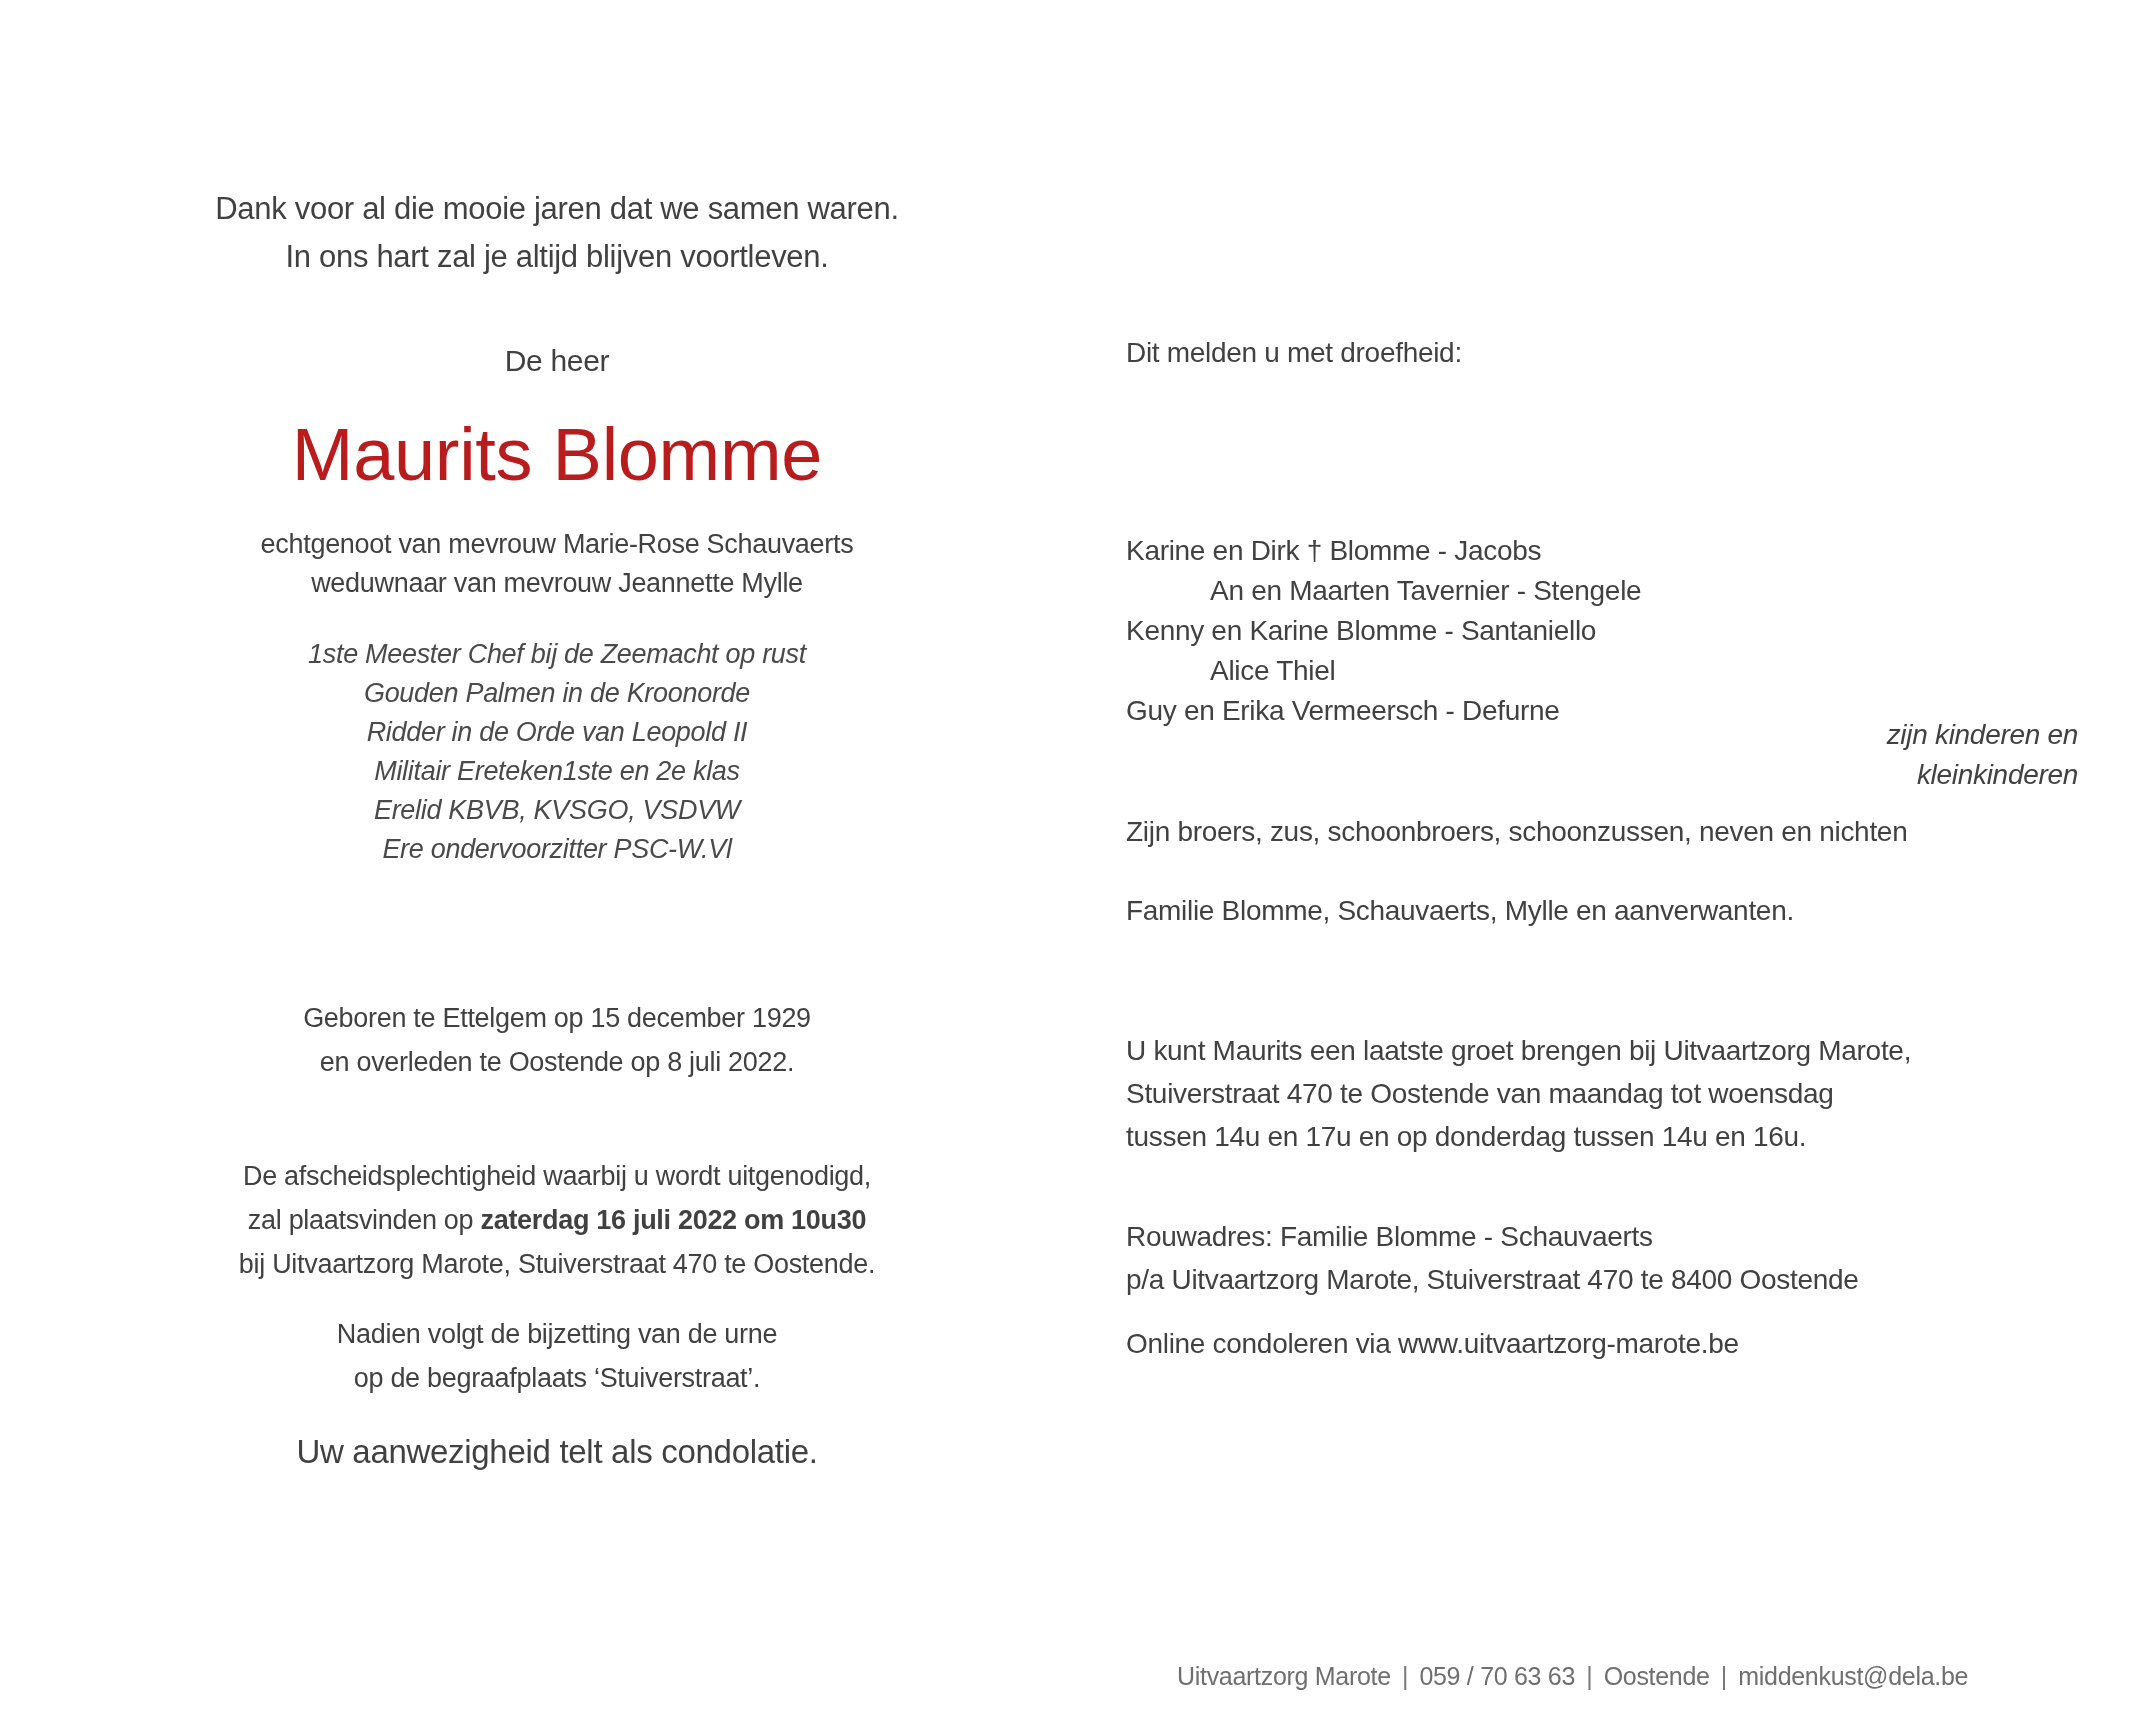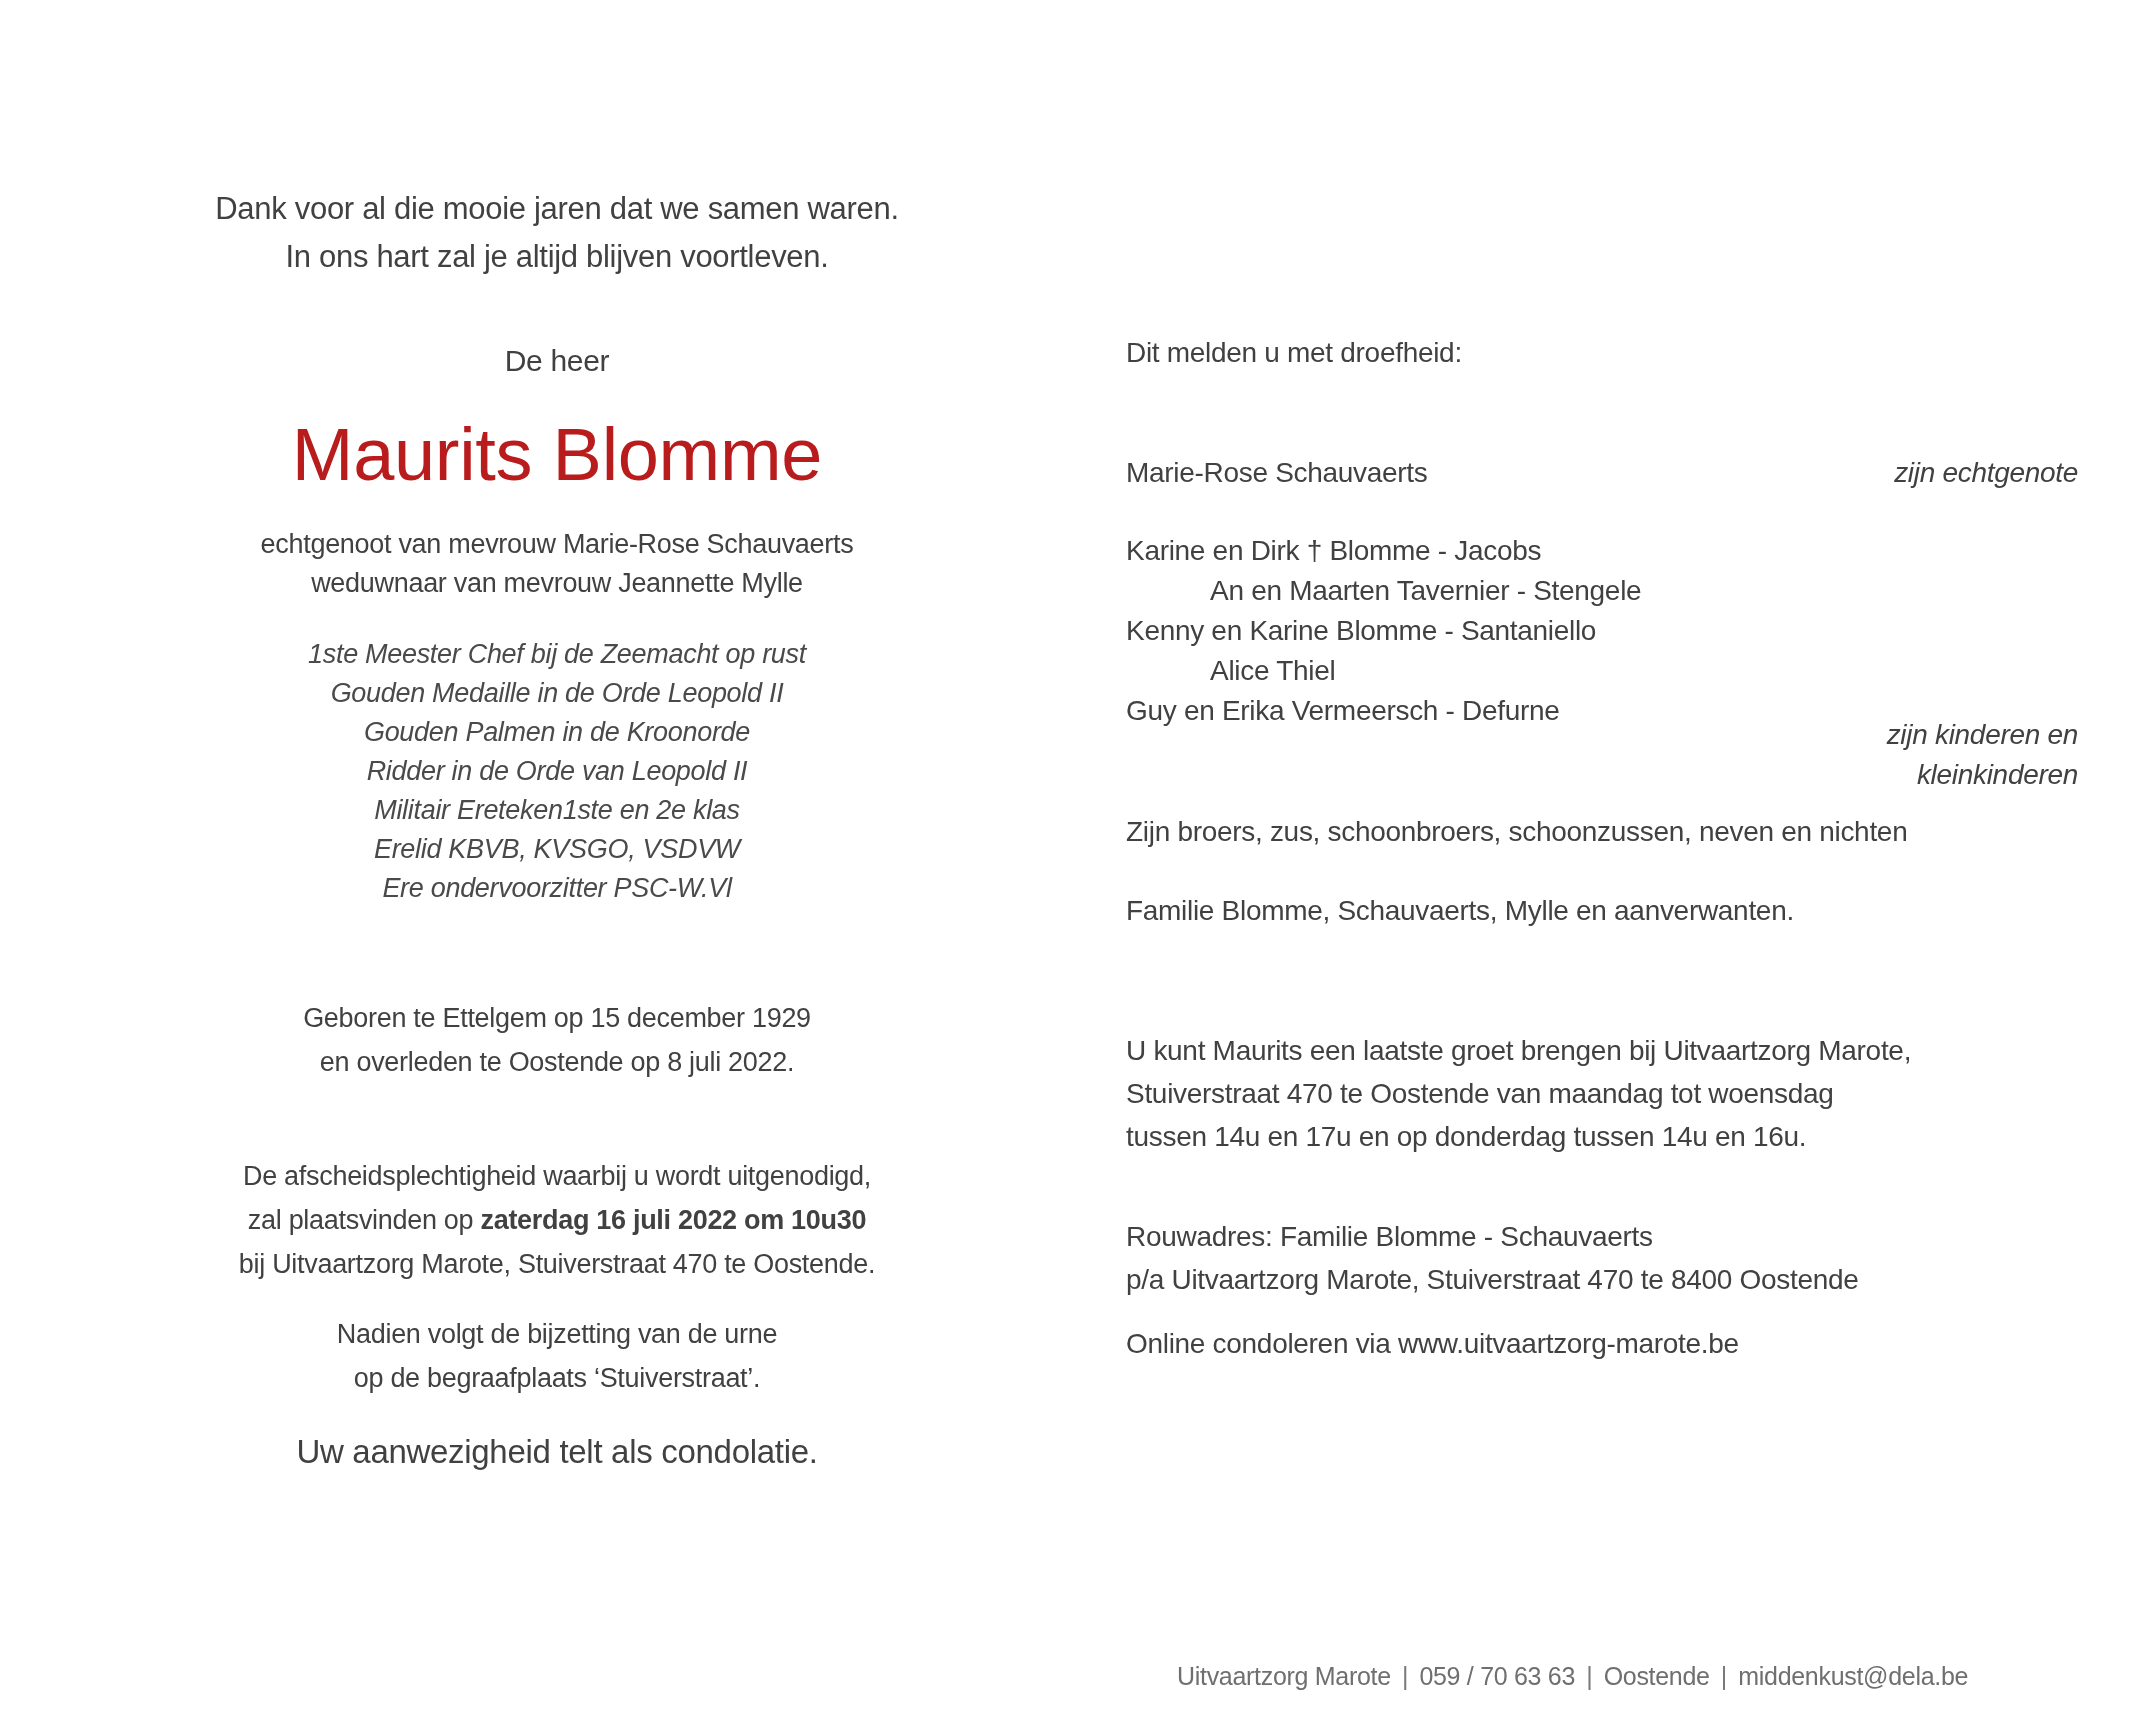--- a/index.html
+++ b/index.html
@@ -87,21 +87,20 @@
 
     <h1 class="blk deceased">Maurits Blomme</h1>
 
     <div class="blk relations">
       <p>echtgenoot van mevrouw Marie-Rose Schauvaerts</p>
       <p>weduwnaar van mevrouw Jeannette Mylle</p>
     </div>
 
     <div class="blk honors">
       <p>1ste Meester Chef bij de Zeemacht op rust</p>
-      <p>Gouden Medaille in de Orde Leopold II</p>
       <p>Gouden Palmen in de Kroonorde</p>
       <p>Ridder in de Orde van Leopold II</p>
       <p>Militair Ereteken1ste en 2e klas</p>
       <p>Erelid KBVB, KVSGO, VSDVW</p>
       <p>Ere ondervoorzitter PSC-W.Vl</p>
     </div>
 
     <div class="blk life">
       <p>Geboren te Ettelgem op 15 december 1929</p>
       <p>en overleden te Oostende op 8 juli 2022.</p>
@@ -119,24 +118,20 @@
     </div>
 
     <p class="blk presence">Uw aanwezigheid telt als condolatie.</p>
 
   </section>
 
   <section class="col-right">
 
     <p class="blk announce">Dit melden u met droefheid:</p>
 
-    <div class="blk spouse-row">
-      <span>Marie-Rose Schauvaerts</span>
-      <span class="italic">zijn echtgenote</span>
-    </div>
 
     <div class="blk children">
       <p>Karine en Dirk † Blomme - Jacobs</p>
       <p class="indent">An en Maarten Tavernier - Stengele</p>
       <p>Kenny en Karine Blomme - Santaniello</p>
       <p class="indent">Alice Thiel</p>
       <p>Guy en Erika Vermeersch - Defurne</p>
       <div class="children-rel">
         <p>zijn kinderen en</p>
         <p>kleinkinderen</p>

